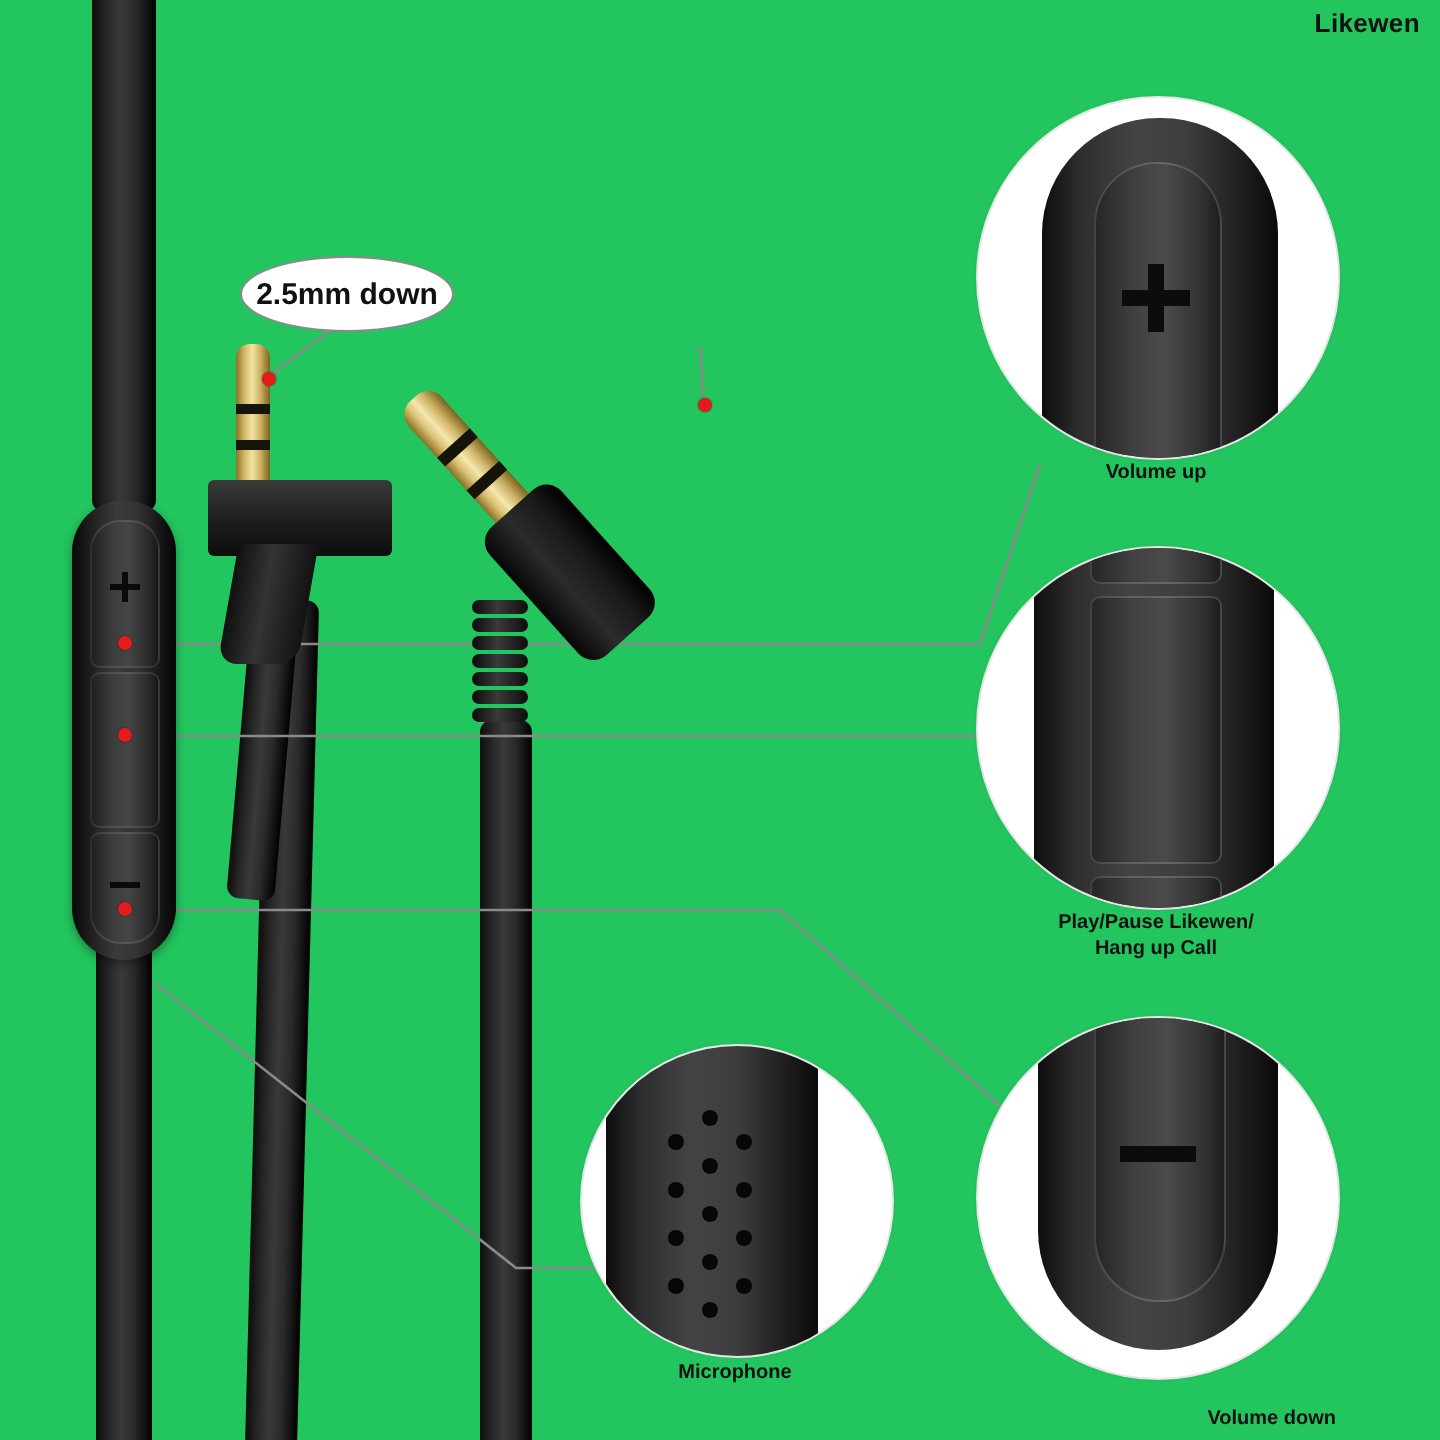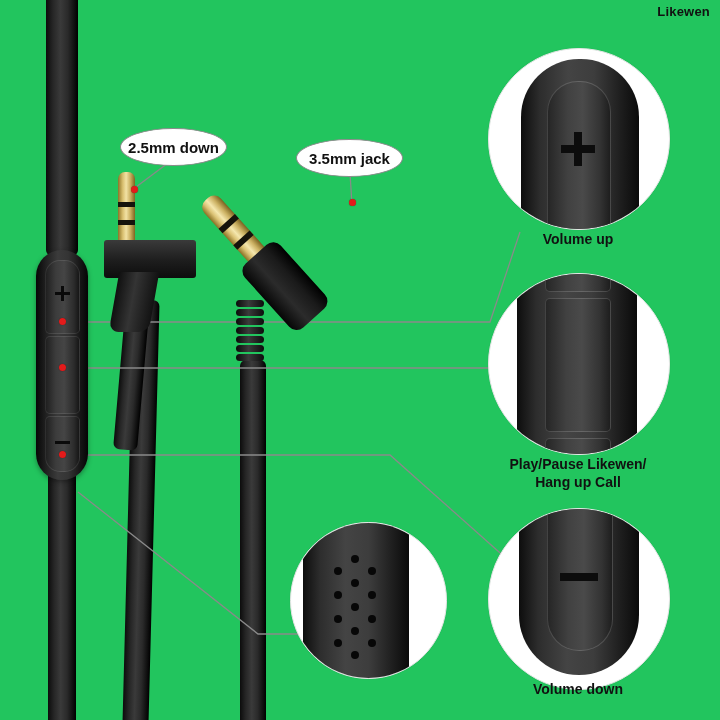--- a/index.html
+++ b/index.html
@@ -218,21 +218,21 @@
     position: absolute;
     width: 8px; height: 8px;
     border-radius: 50%;
     background: #070707;
   }
 
   
   .caption {
     position: absolute;
     text-align: center;
-    font-size: 14px;
+    font-size: 10px;
     font-weight: bold;
     color: #111;
     line-height: 1.25;
     white-space: pre-line;
   }
 </style>
 </head>
 <body>
 
 <div id="stage">
@@ -307,23 +307,20 @@
       <i></i>
       <i></i>
       <i></i>
       <i></i>
   </div>
 
   <div class="ellipse" style="left:120px; top:128px; width:105px; height:36px;">
     <span>2.5mm down</span>
   </div>
 
-  <div class="ellipse" style="left:296px; top:139px; width:105px; height:36px;">
-    <span>3.5mm jack</span>
-  </div>
 
   <div class="circle" style="left:488px; top:48px; width:180px; height:180px;">
     <div class="zoom-body" style="left:32px; top:10px; width:118px; height:180px;
                 border-radius:58px 58px 0 0;"></div>
     <div class="zoom-btn" style="left:58px; top:32px; width:62px; height:162px;
                 border-radius:31px 31px 6px 6px;"></div>
     <div class="zoom-sym" style="left:72px; top:96px; width:34px; height:8px;"></div>
     <div class="zoom-sym" style="left:85px; top:83px; width:8px; height:34px;"></div>
   </div>
   <div class="caption" style="left:488px; top:231px; width:180px;">Volume up</div>
@@ -337,34 +334,35 @@
   <div class="caption" style="left:478px; top:456px; width:200px;">Play/Pause Likewen/
 Hang up Call</div>
 
   <div class="circle" style="left:488px; top:508px; width:180px; height:180px;">
     <div class="zoom-body" style="left:30px; top:-12px; width:120px; height:178px;
                 border-radius:0 0 60px 60px;"></div>
     <div class="zoom-btn" style="left:58px; top:-8px; width:64px; height:148px;
                 border-radius:6px 6px 32px 32px;"></div>
     <div class="zoom-sym" style="left:71px; top:64px; width:38px; height:8px;"></div>
   </div>
-  <div class="caption" style="left:488px; top:681px; width:180px;">Volume down</div>
+  <div class="caption" style="left:488px; top:704px; width:180px;text-align:right;">Volume down</div>
 
   <div class="circle" style="left:290px; top:522px; width:155px; height:155px;">
     <div class="zoom-body" style="left:12px; top:-14px; width:106px; height:186px; border-radius:14px;"></div>
     <div>
       <div class="hole" style="left:60px; top:32px;"></div>
       <div class="hole" style="left:43px; top:44px;"></div>
       <div class="hole" style="left:77px; top:44px;"></div>
       <div class="hole" style="left:60px; top:56px;"></div>
       <div class="hole" style="left:43px; top:68px;"></div>
       <div class="hole" style="left:77px; top:68px;"></div>
       <div class="hole" style="left:60px; top:80px;"></div>
       <div class="hole" style="left:43px; top:92px;"></div>
       <div class="hole" style="left:77px; top:92px;"></div>
       <div class="hole" style="left:60px; top:104px;"></div>
       <div class="hole" style="left:43px; top:116px;"></div>
       <div class="hole" style="left:77px; top:116px;"></div>
       <div class="hole" style="left:60px; top:128px;"></div>
     </div>
   </div>
+  <div class="caption" style="left:290px; top:681px; width:155px;">Microphone</div>
 
 </div>
 
 </body></html>

